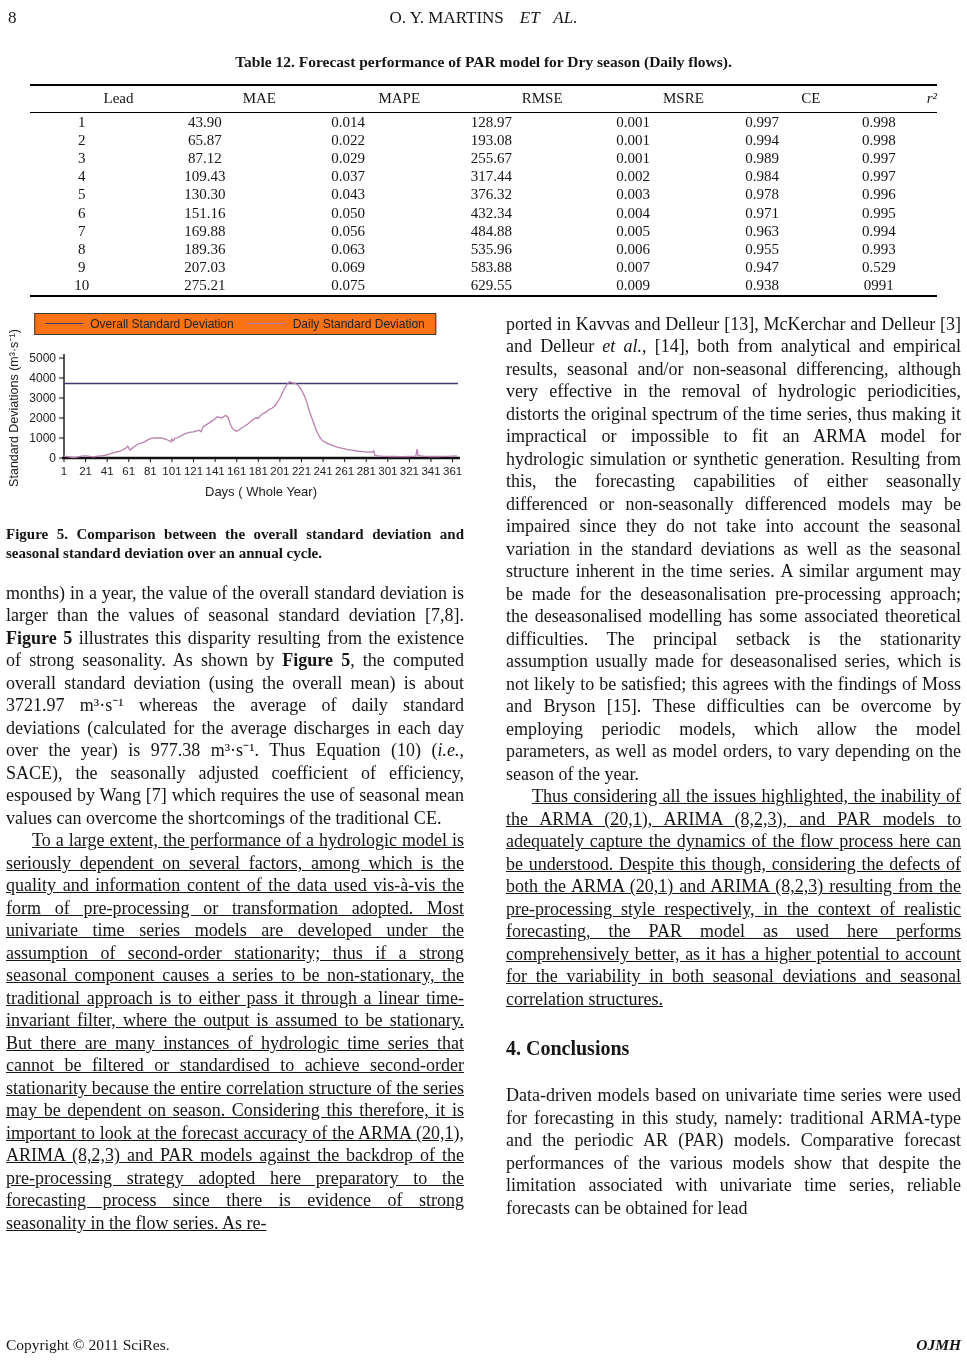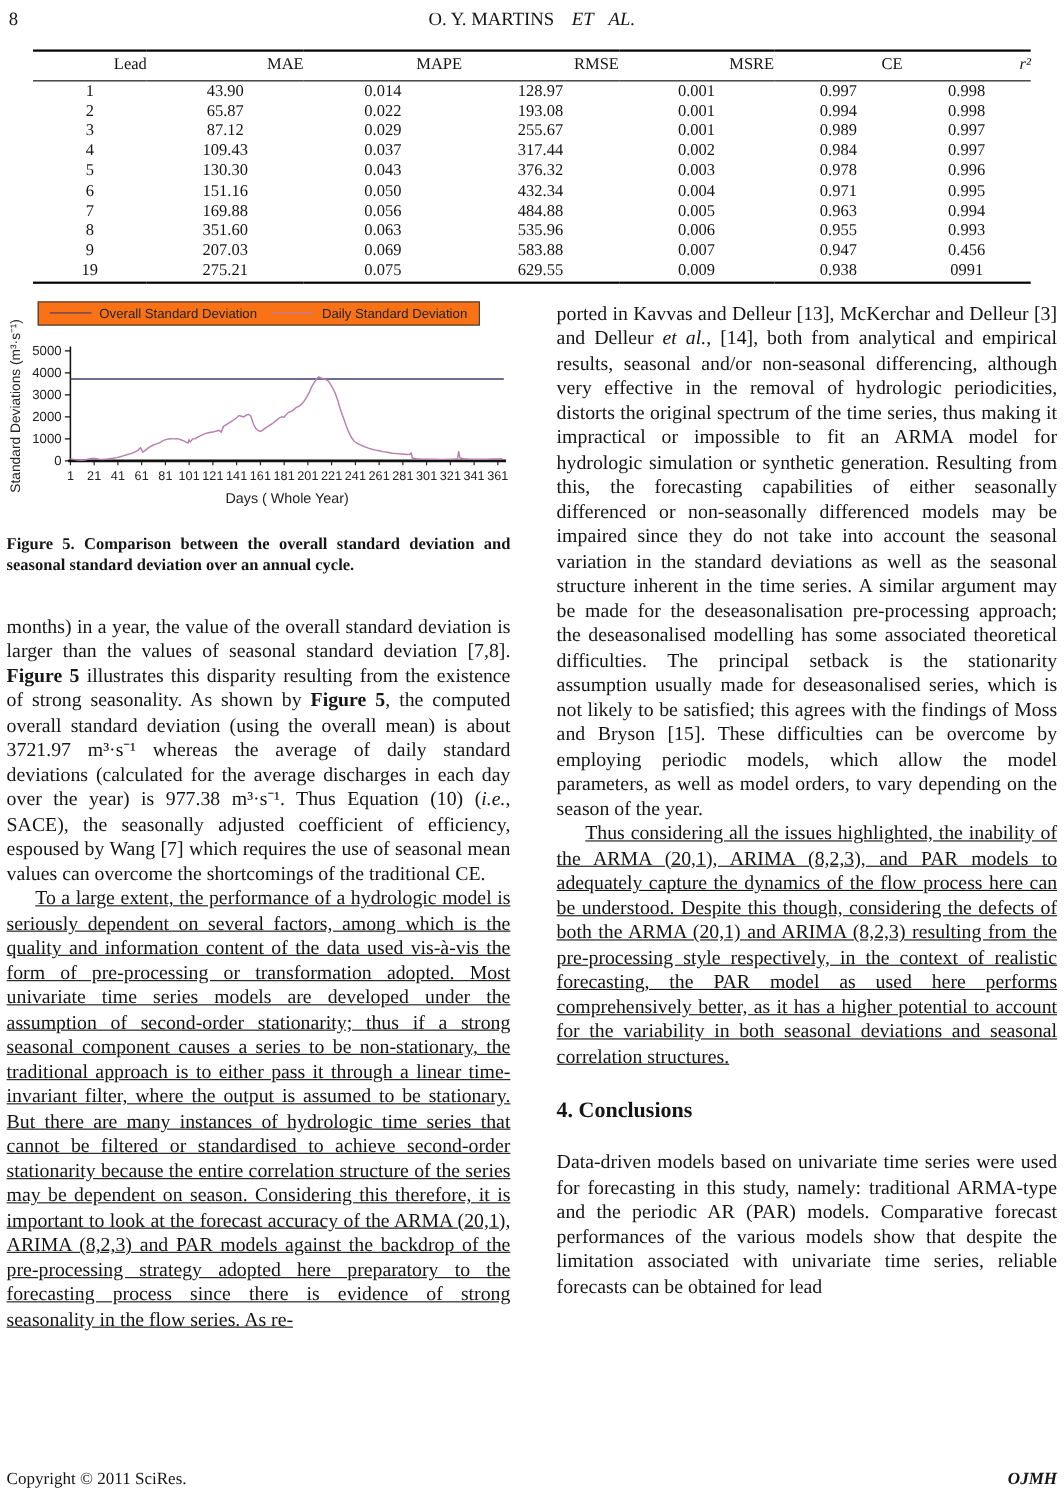--- a/index.html
+++ b/index.html
@@ -35,39 +35,40 @@
     font-family:"Liberation Sans", sans-serif; font-size:12px; color:#222; }
   .legend-item { display:flex; align-items:center; }
   .legend-swatch { display:inline-block; width:38px; height:0; border-top:1.6px solid #000; margin-right:7px; }
   svg.chart { position:absolute; left:0; top:17px; }
   svg.chart text { font-family:"Liberation Sans", sans-serif; fill:#222; }
 
   .fig-caption { font-weight:bold; font-size:15px; line-height:19.5px; text-align:justify; margin-top:11px; }
 
   
   p.body { font-size:18px; line-height:22.5px; text-align:justify; margin:0; }
-  p.first { margin-top:33px; }
+  p.first { margin-top:18px; }
   p.indent { text-indent:26px;text-decoration:underline; }
   .heading { font-size:20px; font-weight:bold; margin:27px 0 24px 0; }
 
   
   .footer { position:absolute; left:6px; right:6px; bottom:11px;
     display:flex; justify-content:space-between; font-size:15.5px; }
   .journal { font-weight:bold; font-style:italic; }
 </style>
 </head>
 <body>
 
 <div class="page">
 
   <div class="header">
     <span class="page-num">8</span>
     <span>O. Y. MARTINS</span><span class="running-suffix">ET  AL.</span>
   </div>
 
+  <div class="table-caption">Table 12. Forecast performance of PAR model for Dry season (Daily flows).</div>
 
   <table class="data">
     <thead>
       <tr id="table-head-row">
           <th>Lead</th>
           <th>MAE</th>
           <th>MAPE</th>
           <th>RMSE</th>
           <th>MSRE</th>
           <th>CE</th>
@@ -133,38 +134,38 @@
           <td>7</td>
           <td>169.88</td>
           <td>0.056</td>
           <td>484.88</td>
           <td>0.005</td>
           <td>0.963</td>
           <td>0.994</td>
         </tr>
         <tr>
           <td>8</td>
-          <td>351.60</td>
+          <td>189.36</td>
           <td>0.063</td>
           <td>535.96</td>
           <td>0.006</td>
           <td>0.955</td>
           <td>0.993</td>
         </tr>
         <tr>
           <td>9</td>
           <td>207.03</td>
           <td>0.069</td>
           <td>583.88</td>
           <td>0.007</td>
           <td>0.947</td>
-          <td>0.456</td>
-        </tr>
-        <tr>
-          <td>19</td>
+          <td>0.529</td>
+        </tr>
+        <tr>
+          <td>10</td>
           <td>275.21</td>
           <td>0.075</td>
           <td>629.55</td>
           <td>0.009</td>
           <td>0.938</td>
           <td>0991</td>
         </tr>
       </tbody>
   </table>
 

